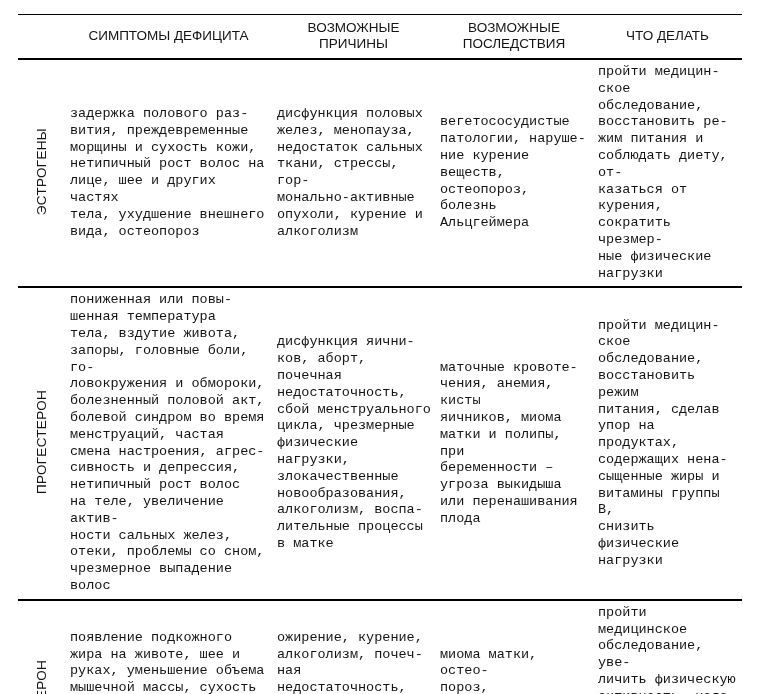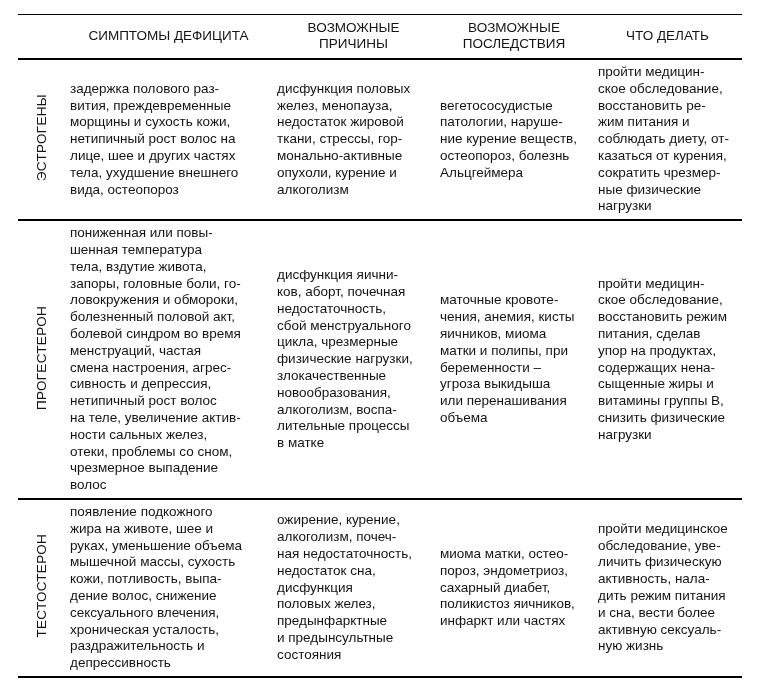--- a/index.html
+++ b/index.html
@@ -36,20 +36,21 @@
   tbody td.data-cell {
     border-bottom: 2px solid #000;
     vertical-align: middle;
   }
   tbody td.data-cell {
     font-size: 13.5px;
     line-height: 16.8px;
     text-align: left;
     padding: 4px 2px 4px 5px;
     white-space: pre-line;
+    font-family: Liberation Mono, monospace;
   }
   tbody th.hormone-cell {
     text-align: center;
     padding: 4px 0;
     font-weight: normal;
   }
   .vert-label {
     display: inline-block;
     writing-mode: vertical-rl;
     transform: rotate(180deg);
@@ -88,21 +89,21 @@
         </th>
         <td class="data-cell">задержка полового раз-
 вития, преждевременные
 морщины и сухость кожи,
 нетипичный рост волос на
 лице, шее и других частях
 тела, ухудшение внешнего
 вида, остеопороз</td>
         <td class="data-cell">дисфункция половых
 желез, менопауза,
-недостаток жировой
+недостаток сальных
 ткани, стрессы, гор-
 монально-активные
 опухоли, курение и
 алкоголизм</td>
         <td class="data-cell">вегетососудистые
 патологии, наруше-
 ние курение веществ,
 остеопороз, болезнь
 Альцгеймера</td>
         <td class="data-cell">пройти медицин-
@@ -146,21 +147,21 @@
 алкоголизм, воспа-
 лительные процессы
 в матке</td>
         <td class="data-cell">маточные кровоте-
 чения, анемия, кисты
 яичников, миома
 матки и полипы, при
 беременности –
 угроза выкидыша
 или перенашивания
-объема</td>
+плода</td>
         <td class="data-cell">пройти медицин-
 ское обследование,
 восстановить режим
 питания, сделав
 упор на продуктах,
 содержащих нена-
 сыщенные жиры и
 витамины группы В,
 снизить физические
 нагрузки</td>

